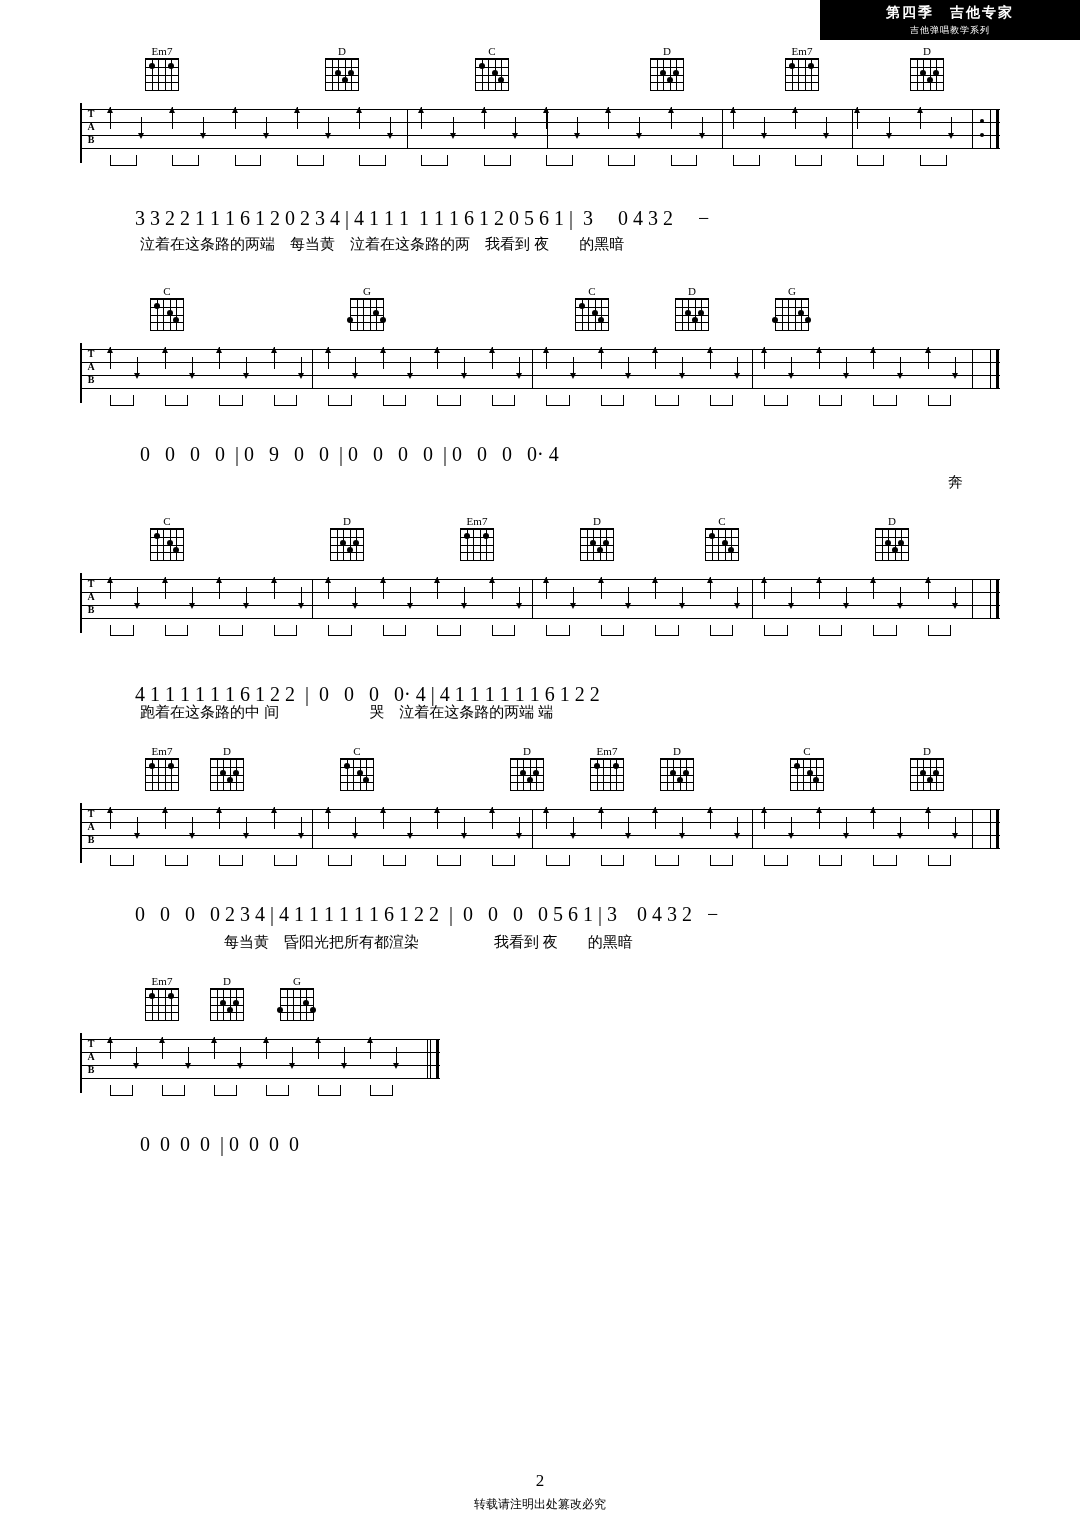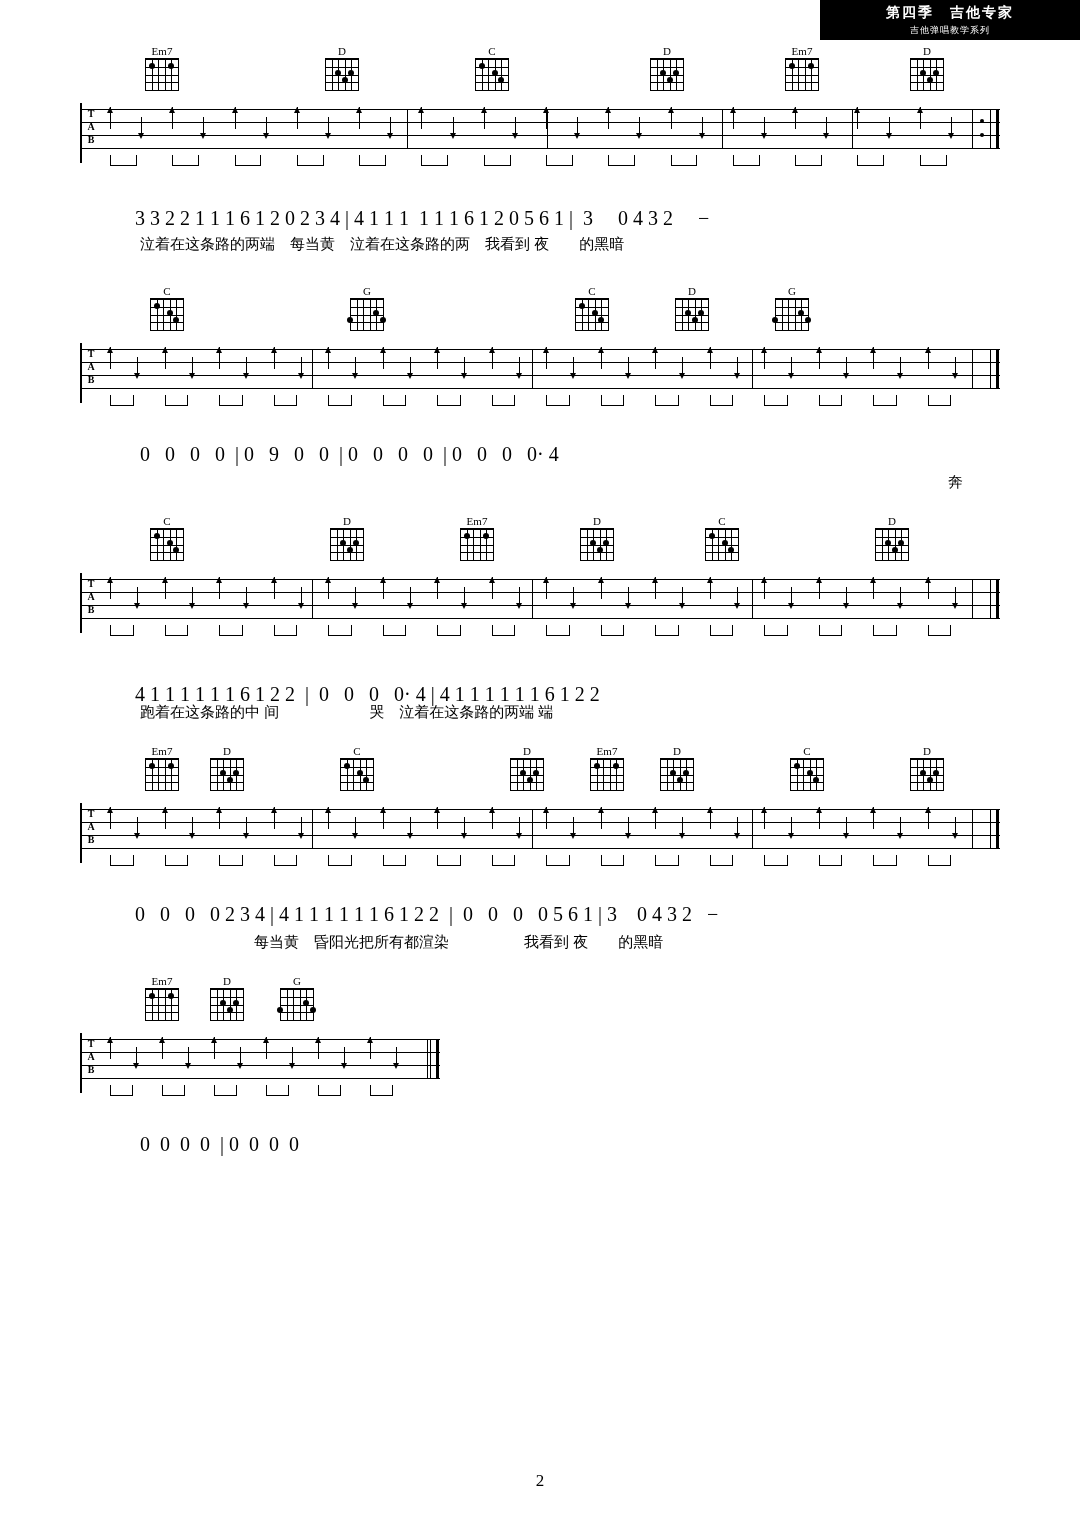--- a/index.html
+++ b/index.html
@@ -651,21 +651,21 @@
           <div class="rhy" style="left: 845.5px; top: 52px; width: 21.8px;"></div>
           <div class="arrow dn" style="left: 872.75px; top: 14px;"></div>
           <div class="barline" style="left: 230px;"></div>
           <div class="barline" style="left: 450px;"></div>
           <div class="barline" style="left: 670px;"></div>
           <div class="barline" style="left: 890px;"></div>
           <div class="endbar" style="left: 908px;"></div>
         </div>
     </div>
     <div class="numrow" style="top:158px;left:55px;">0   0   0   0 2 3 4 | 4 1 1 1 1 1 1 6 1 2 2  |  0   0   0   0 5 6 1 | 3    0 4 3 2   −</div>
-    <div class="lyricrow" style="top:188px;left:174px;">每当黄　昏阳光把所有都渲染　　　　　我看到 夜　　的黑暗</div>
+    <div class="lyricrow" style="top:188px;left:144px;font-family:Liberation Serif, serif;">每当黄　昏阳光把所有都渲染　　　　　我看到 夜　　的黑暗</div>
   <div class="chord" style="left: 60px; top: 0px;">
         <div class="cname">Em7</div>
         <div class="grid">
           <div class="v" style="left: 0px;"></div>
           <div class="v" style="left: 6.6px;"></div>
           <div class="v" style="left: 13.2px;"></div>
           <div class="v" style="left: 19.8px;"></div>
           <div class="v" style="left: 26.4px;"></div>
           <div class="v" style="left: 33px;"></div>
           <div class="h" style="top: 7.4px;"></div>
@@ -883,13 +883,14 @@
           <div class="h" style="top: 22.2px;"></div>
           <div class="h" style="top: 29.6px;"></div>
           <div class="dot" style="left: 23.4px; top: 9.9px;"></div>
           <div class="dot" style="left: -3px; top: 17.3px;"></div>
           <div class="dot" style="left: 30px; top: 17.3px;"></div>
         </div>
       </div>
     </div>
 
   <div class="pagenum">2</div>
+  <div class="copy">转载请注明出处篡改必究</div>
 </div>
 
 </body></html>

